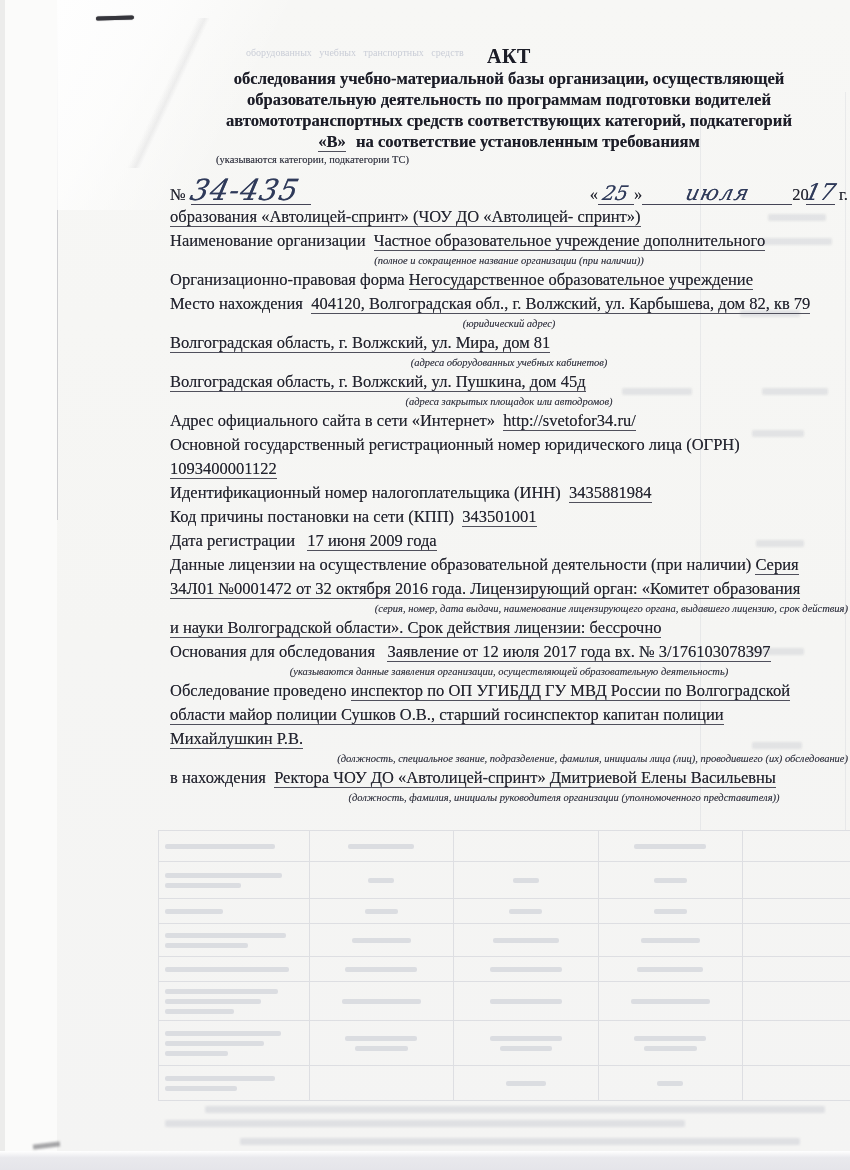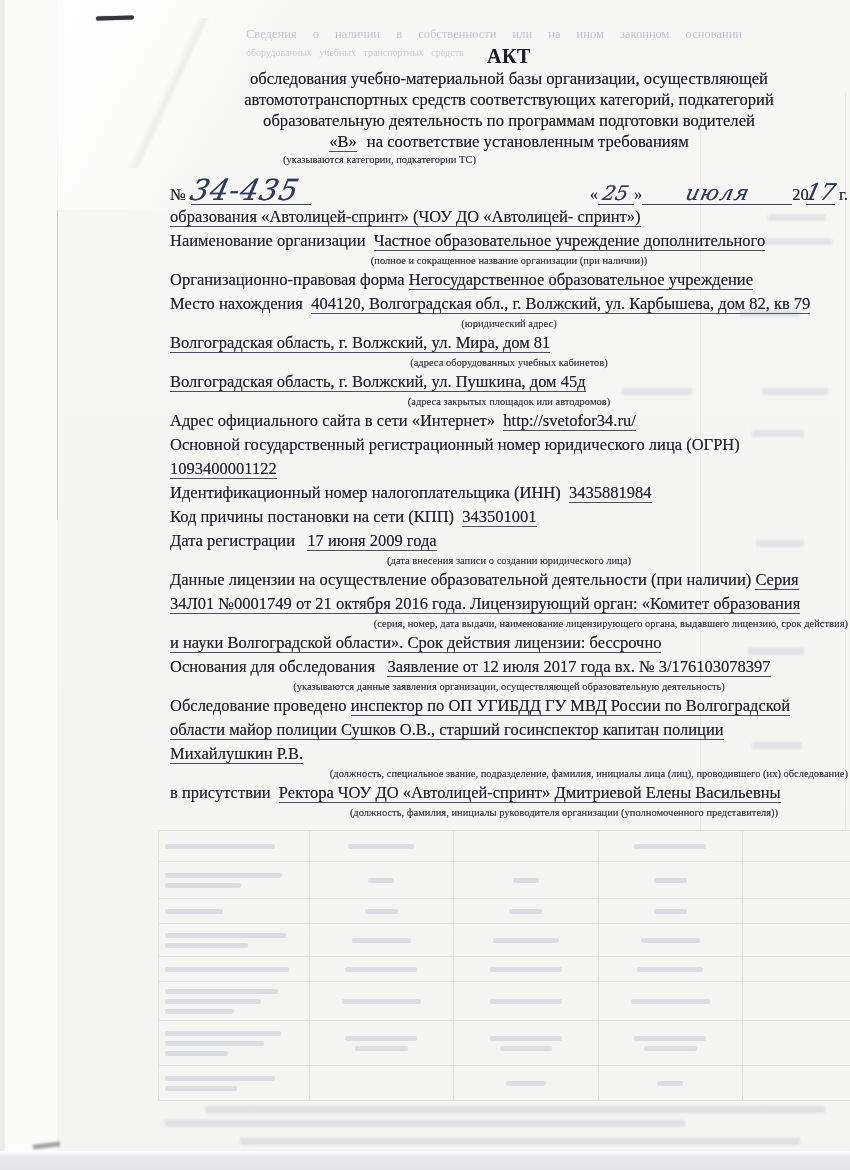--- a/index.html
+++ b/index.html
@@ -34,25 +34,25 @@
   .gcell{border-right:1px solid rgba(168,172,190,.30);padding:4px 6px;box-sizing:border-box;
           display:flex;flex-direction:column;justify-content:center;}
   .gcell.lab{align-items:flex-start;}
   .gcell.val{align-items:center;}
   .gb{height:5px;background:rgba(148,153,172,.26);filter:blur(.7px);border-radius:2px;margin:2.5px 0;}
   .gfoot{position:absolute;height:7px;background:rgba(148,153,172,.22);filter:blur(1.1px);border-radius:2px;}
   
   .content{position:absolute;left:170px;top:44px;width:678px;z-index:2;
            text-shadow:0 0 .5px rgba(30,30,48,.55);}
   .t-title{text-align:center;font-weight:bold;font-size:20px;line-height:24px;letter-spacing:.5px;color:#1c1d27;}
-  .t-sub{text-align:center;font-weight:normal;font-size:16.6px;line-height:21px;color:#1c1d27;}
-  .cat-note{font-size:10.5px;line-height:15px;color:#383a46;margin-left:113px;}
+  .t-sub{text-align:center;font-weight:bold;font-size:16.6px;line-height:21px;color:#1c1d27;}
+  .cat-note{font-size:10.5px;line-height:15px;color:#383a46;margin-left:46px;}
   .numrow{display:flex;justify-content:space-between;align-items:flex-end;height:36px;margin-top:2px;}
   .line{font-size:16.5px;line-height:24px;white-space:nowrap;}
-  .note{font-size:10.5px;line-height:15px;color:#383a46;text-align:center;white-space:nowrap;}
+  .note{font-size:10.5px;line-height:15px;color:#383a46;text-align:center;white-space:nowrap;font-style:italic;}
   .note.left{text-align:right;}
   .u{border-bottom:1.2px solid #50505c;}
   .uwrap{display:inline-block;border-bottom:1.4px solid #444456;text-align:center;vertical-align:baseline;}
   .hw{display:inline-block;font-style:italic;font-family:"DejaVu Serif",serif;color:#2f3a5a;
       transform:skewX(-13deg);text-shadow:0 0 .6px rgba(47,58,90,.7);}
   .hw-num{font-size:29px;line-height:28px;letter-spacing:1px;}
   .hw-day{font-size:20px;line-height:20px;}
   .hw-month{font-size:21px;line-height:21px;letter-spacing:1px;}
   .hw-year{font-size:23px;line-height:20px;}
   .numwrap{min-width:120px;text-align:left;margin-left:5px;}
@@ -67,21 +67,20 @@
 
 <div class="page">
 
   <div class="edge-strip"></div>
   <div class="edge-line2"></div>
   <div class="edge-line"></div>
   <div class="crease"></div>
   <div class="crease-line"></div>
   <div class="pen-dash"></div>
 
-  <div class="ghost ghost-top1">Сведения о наличии  в собственности или на ином законном основании</div>
   <div class="ghost ghost-top2">оборудованных учебных транспортных средств</div>
   <div class="gline" style="left:700px;top:92px;height:738px;"></div>
   <div class="gline" style="left:845px;top:92px;height:738px;"></div>
   <div class="gblob" style="left:768px;top:214px;width:58px;"></div>
   <div class="gblob" style="left:760px;top:238px;width:72px;"></div>
   <div class="gblob" style="left:740px;top:310px;width:60px;"></div>
   <div class="gblob" style="left:622px;top:388px;width:70px;"></div>
   <div class="gblob" style="left:762px;top:388px;width:66px;"></div>
   <div class="gblob" style="left:752px;top:430px;width:52px;"></div>
   <div class="gblob" style="left:756px;top:540px;width:48px;"></div>
@@ -217,22 +216,22 @@
       </div>
     </div>
   <div class="gfoot" style="left:205px;top:1106px;width:620px;"></div>
   <div class="gfoot" style="left:165px;top:1120px;width:520px;"></div>
   <div class="gfoot" style="left:240px;top:1138px;width:560px;"></div>
 
   <div class="content">
 
     <div class="t-title">АКТ</div>
     <div class="t-sub">обследования учебно-материальной базы организации, осуществляющей</div>
+    <div class="t-sub">образовательную деятельность по программам подготовки водителей</div>
     <div class="t-sub">автомототранспортных средств соответствующих категорий, подкатегорий</div>
-    <div class="t-sub">образовательную деятельность по программам подготовки водителей</div>
     <div class="t-sub"><span class="u">«В»</span><span class="sp2"></span><span>на соответствие установленным требованиям</span></div>
     <div class="cat-note">(указываются категории, подкатегории ТС)</div>
 
     <div class="numrow">
       <div>
         <span class="printed">№</span><span class="uwrap numwrap"><span class="hw hw-num">34-435</span></span>
       </div>
       <div>
         <span class="printed">«</span><span class="uwrap daywrap"><span class="hw hw-day">25</span></span><span class="printed">»</span><span class="uwrap monthwrap"><span class="hw hw-month">июля</span></span><span class="printed">20</span><span class="uwrap yearwrap"><span class="hw hw-year">17</span></span>&nbsp;<span class="printed">г.</span>
       </div>
@@ -255,35 +254,34 @@
     <div class="line"><span>Адрес официального сайта в сети «Интернет»</span>&nbsp;&nbsp;<span class="u">http://svetofor34.ru/</span></div>
 
     <div class="line"><span>Основной государственный регистрационный номер юридического лица (ОГРН)</span></div>
     <div class="line"><span class="u">1093400001122</span></div>
 
     <div class="line"><span>Идентификационный номер налогоплательщика (ИНН)</span>&nbsp;&nbsp;<span class="u">3435881984</span></div>
 
     <div class="line"><span>Код причины постановки на сети (КПП)</span>&nbsp;&nbsp;<span class="u">343501001</span></div>
 
     <div class="line"><span>Дата регистрации</span>&nbsp;&nbsp;&nbsp;<span class="u">17 июня 2009 года</span></div>
-    <div class="note">(дата внесения записи о создании юридического лица)</div>
 
     <div class="line"><span>Данные лицензии на осуществление образовательной деятельности  (при наличии)</span>&nbsp;<span class="u">Серия</span></div>
-    <div class="line"><span class="u">34Л01 №0001749 от 21 октября 2016 года. Лицензирующий орган: «Комитет  образования</span></div>
+    <div class="line"><span class="u">34Л01 №0001472 от 32 октября 2016 года. Лицензирующий орган: «Комитет  образования</span></div>
     <div class="note left">(серия, номер, дата выдачи, наименование лицензирующего органа, выдавшего лицензию, срок действия)</div>
     <div class="line"><span class="u">и науки Волгоградской области». Срок действия лицензии: бессрочно</span></div>
 
     <div class="line"><span>Основания для обследования</span>&nbsp;&nbsp;&nbsp;<span class="u">Заявление от 12 июля 2017 года вх. № 3/176103078397</span></div>
     <div class="note">(указываются данные заявления организации, осуществляющей образовательную деятельность)</div>
 
     <div class="line"><span>Обследование проведено</span>&nbsp;<span class="u">инспектор по ОП УГИБДД ГУ МВД России по Волгоградской</span></div>
     <div class="line"><span class="u">области майор полиции Сушков О.В., старший госинспектор капитан полиции</span></div>
     <div class="line"><span class="u">Михайлушкин Р.В.</span></div>
     <div class="note left" style="padding-left:8px;">(должность, специальное звание, подразделение, фамилия, инициалы лица (лиц), проводившего (их) обследование)</div>
 
-    <div class="line"><span>в присутствии</span>&nbsp;&nbsp;<span class="u">Ректора ЧОУ ДО «Автолицей-спринт» Дмитриевой Елены Васильевны</span></div>
+    <div class="line"><span>в нахождения</span>&nbsp;&nbsp;<span class="u">Ректора ЧОУ ДО «Автолицей-спринт» Дмитриевой Елены Васильевны</span></div>
     <div class="note" style="padding-left:110px;">(должность, фамилия, инициалы  руководителя организации (уполномоченного представителя))</div>
 
   </div>
 
   <div class="bottom-band"></div>
   <div class="bottom-smudge"></div>
 </div>
 
 </body></html>

